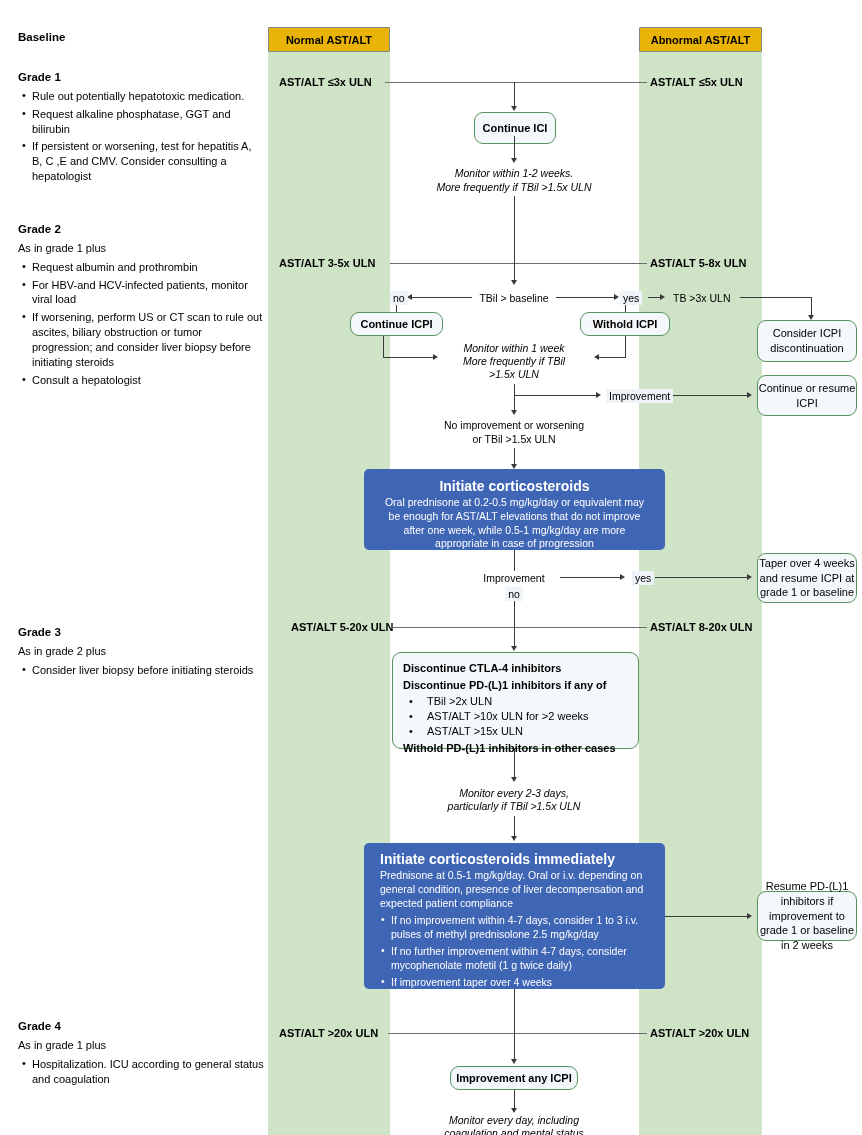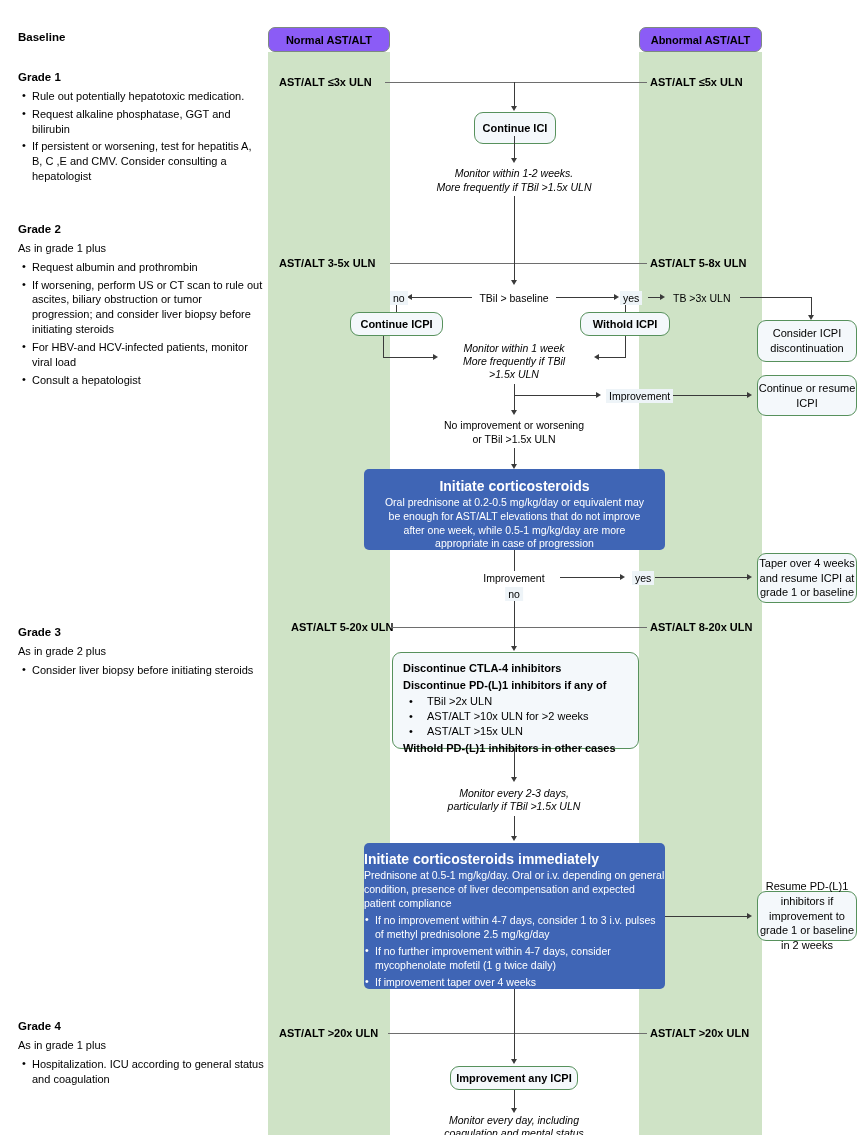--- a/index.html
+++ b/index.html
@@ -28,23 +28,23 @@
   .bullets li{
     font-size:11px;line-height:1.35;
     position:relative;padding-left:10px;margin-bottom:3px;
   }
   .bullets li:before{
     content:"\2022";position:absolute;left:0;top:-1px;font-size:11px;
   }
   
   .pill{
     position:absolute;
-    background:#8b5cf6;
+    background:#eab308;
     border:1.4px solid #7d8a80;
-    border-radius:7px;
+    border-radius:1px;
     font-size:11px;font-weight:bold;
     display:flex;align-items:center;justify-content:center;
     text-align:center;
     box-sizing:border-box;
   }
   
   .node{
     position:absolute;
     background:#f4f8fb;
     border:1.2px solid #57915c;
@@ -66,21 +66,21 @@
     color:#ffffff;
     border-radius:5px;
     box-sizing:border-box;
     font-size:10.5px;
     line-height:1.33;
   }
   .blue .bhead{
     font-weight:bold;font-size:14px;display:block;
   }
   .blue.centered{padding:8px 14px;text-align:center;}
-  .blue.listed{padding:7px 0;text-align:left;}
+  .blue.listed{padding:7px 16px;text-align:left;}
   .blue ul{list-style:none;margin:4px 0 0 0;padding:0;}
   .blue ul li{position:relative;padding-left:11px;margin-bottom:3px;}
   .blue ul li:before{content:"\2022";position:absolute;left:1px;top:-1px;}
   
   .thr{
     position:absolute;
     font-size:11px;font-weight:bold;white-space:nowrap;
   }
   
   .note{
@@ -129,22 +129,22 @@
       <li>Request alkaline phosphatase, GGT and bilirubin</li>
       <li>If persistent or worsening, test for hepatitis A, B, C ,E and CMV. Consider consulting a hepatologist</li>
     </ul>
   </div>
 
   <div class="left-col" style="top:222px;">
     <div class="sec-title">Grade 2</div>
     <div class="sec-sub">As in grade 1 plus</div>
     <ul class="bullets">
       <li>Request albumin and prothrombin</li>
+      <li>For HBV-and HCV-infected patients, monitor viral load</li>
       <li>If worsening, perform US or CT scan to rule out ascites, biliary obstruction or tumor progression; and consider liver biopsy before initiating steroids</li>
-      <li>For HBV-and HCV-infected patients, monitor viral load</li>
       <li>Consult a hepatologist</li>
     </ul>
   </div>
 
   <div class="left-col" style="top:625px;width:300px;">
     <div class="sec-title">Grade 3</div>
     <div class="sec-sub">As in grade 2 plus</div>
     <ul class="bullets">
       <li>Consider liver biopsy before initiating steroids</li>
     </ul>

